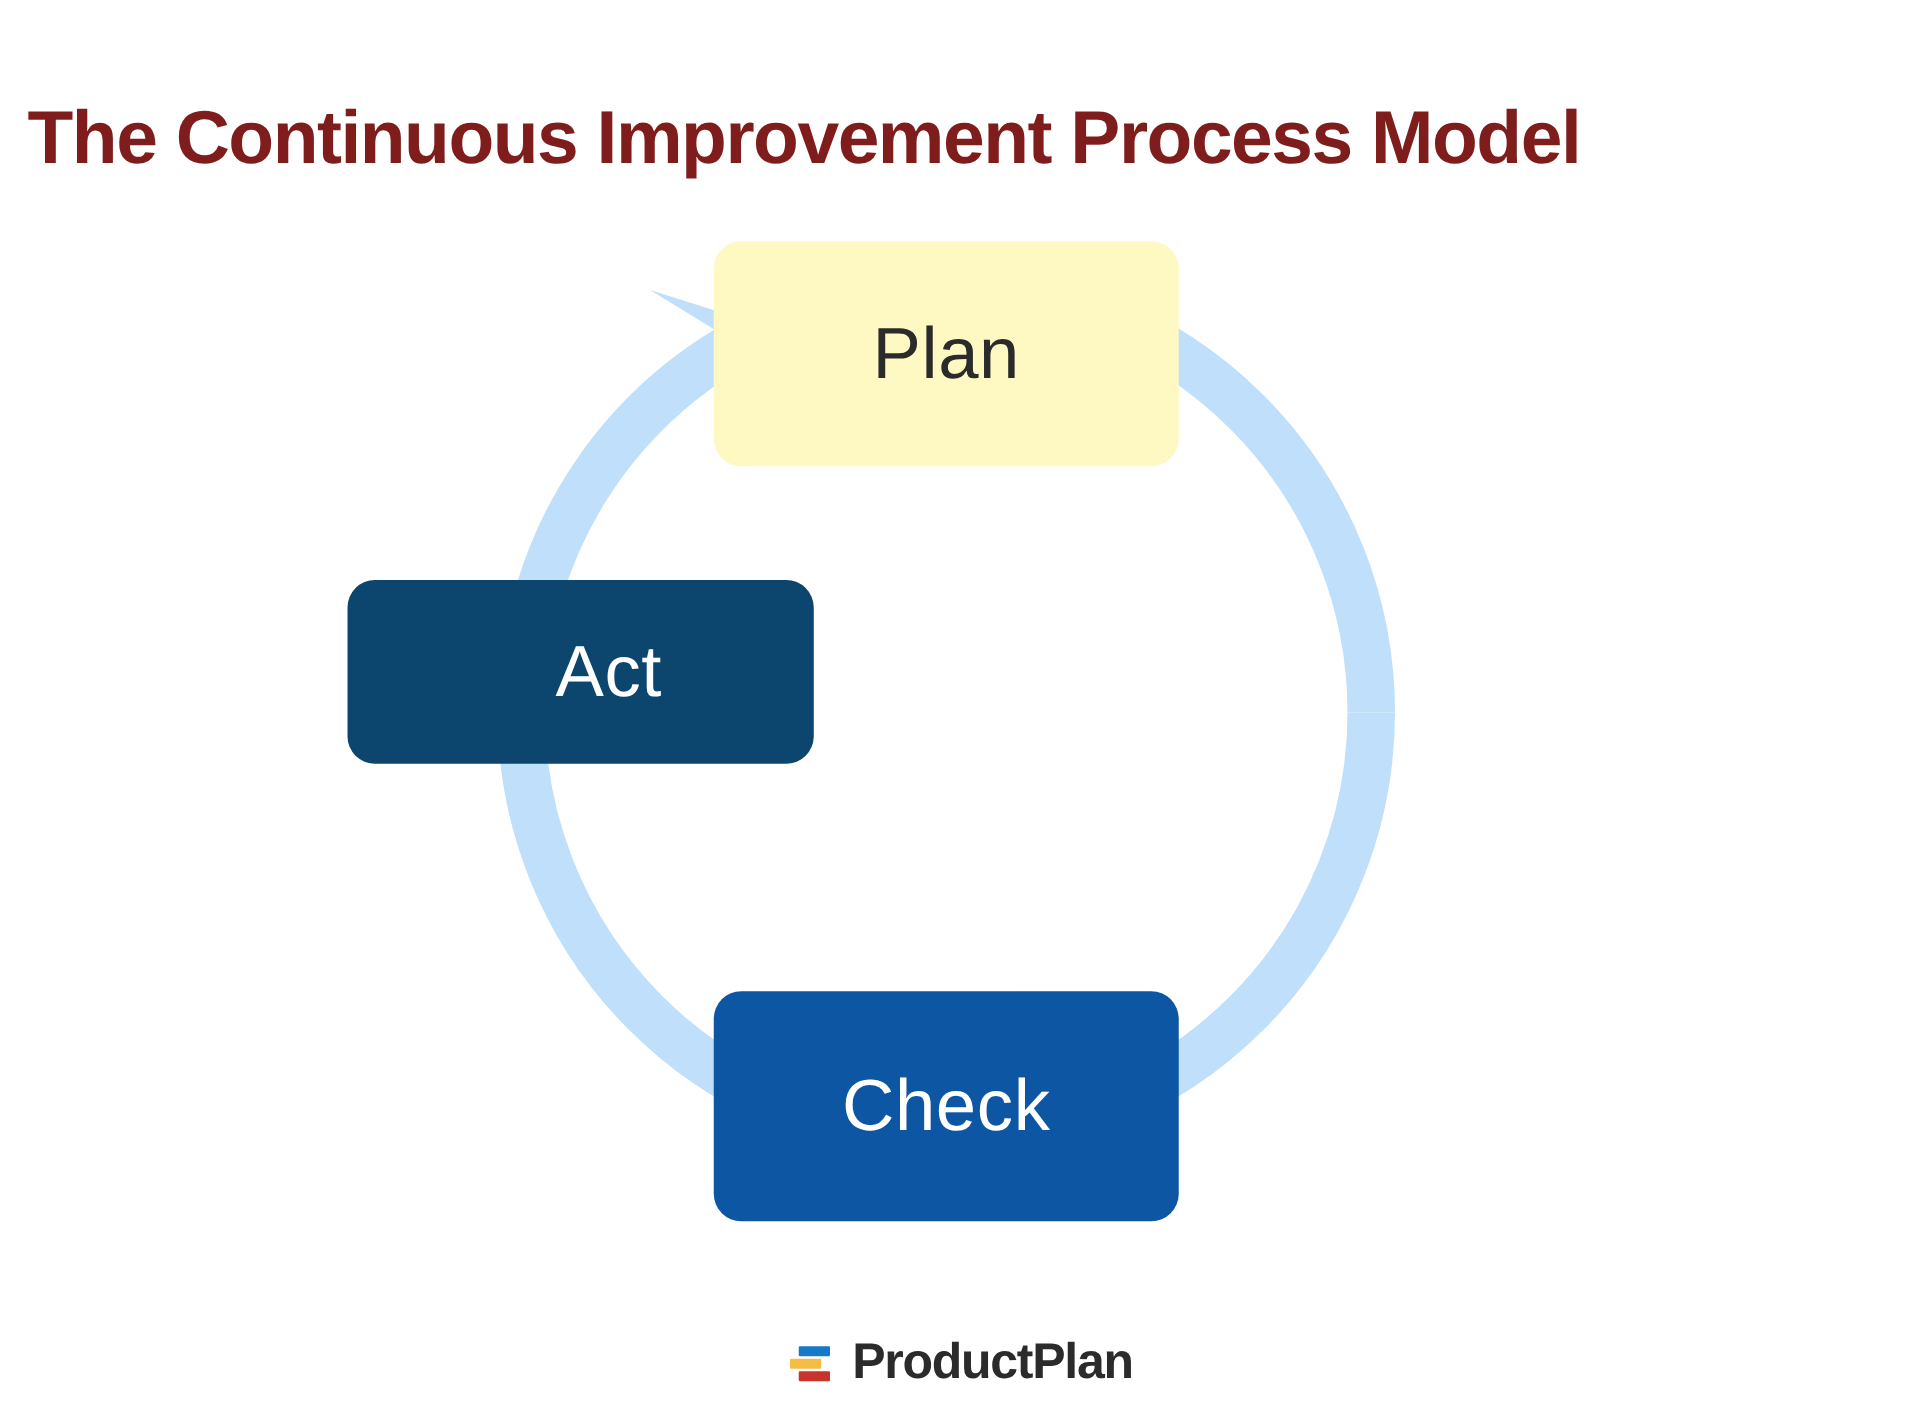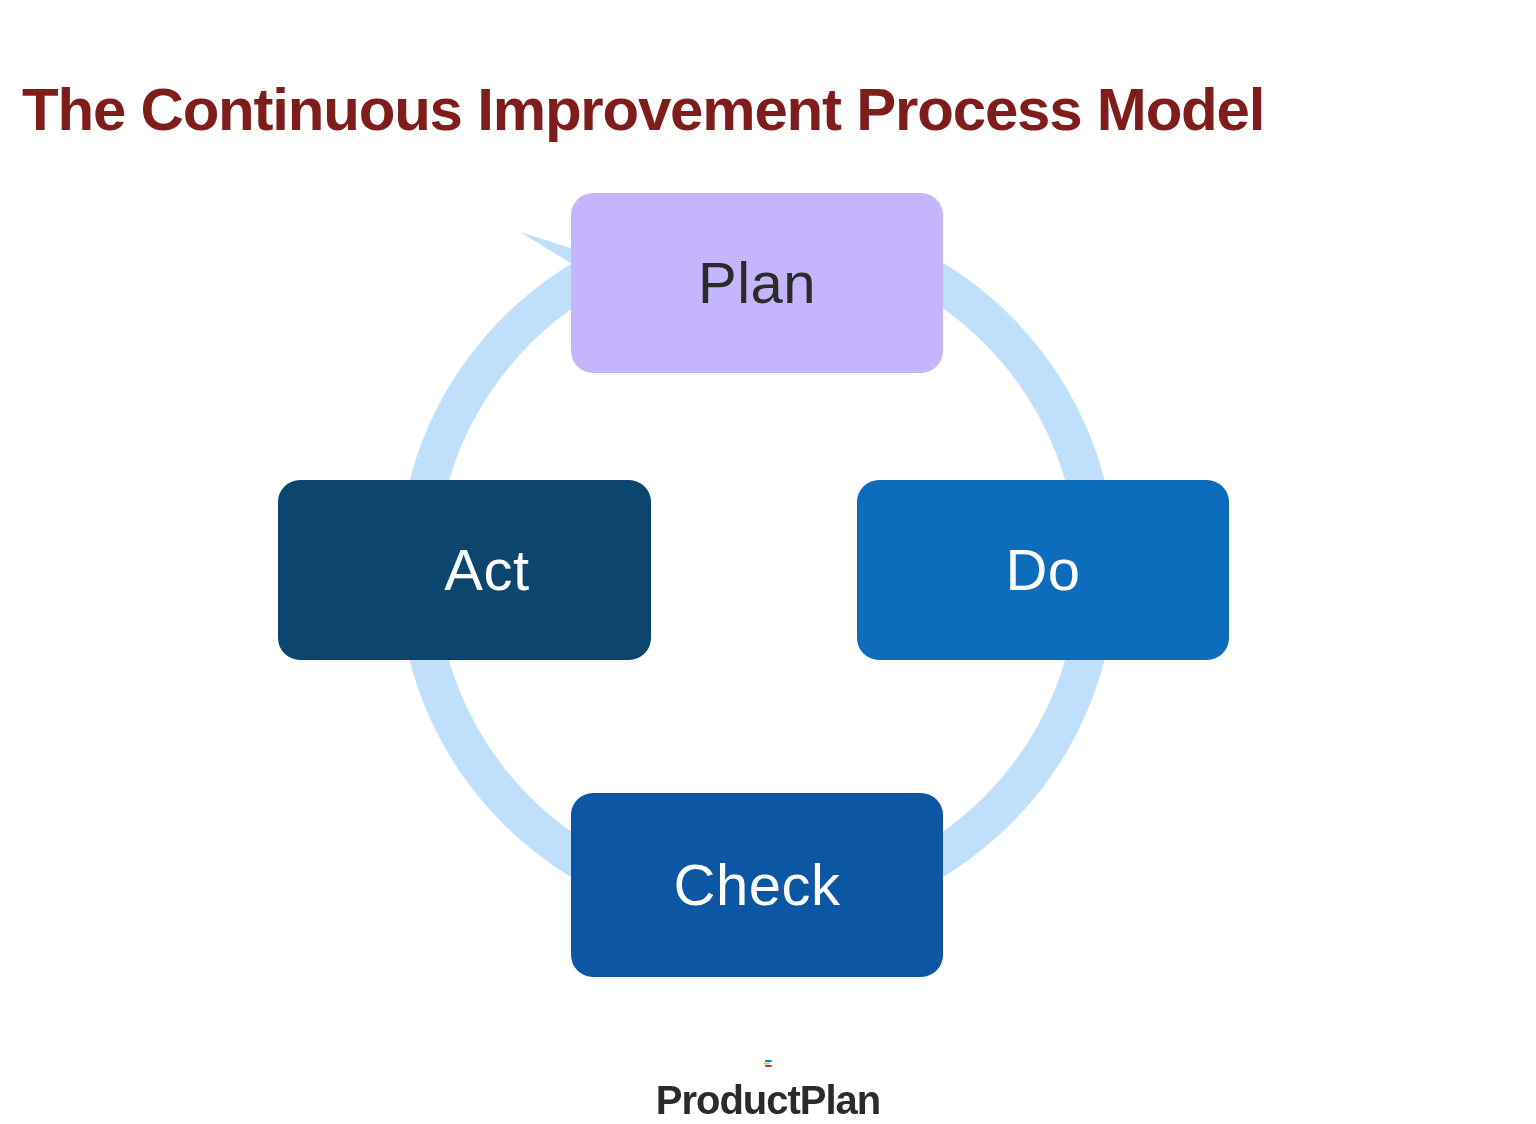--- a/index.html
+++ b/index.html
@@ -81,38 +81,37 @@
   #node-check {
     left: 571px;
     top: 643px;
     width: 372px;
     height: 184px;
   }
   #node-check .node-label { color: #ffffff; }
 
   #node-act {
     left: 278px;
-    top: 330px;
+    top: 314px;
     width: 373px;
-    height: 180px;
+    height: 147px;
     padding-left: 45px;
   }
   #node-act .node-label { color: #ffffff; }
 
   #brand-logo {
     position: absolute;
     left: 0;
     top: 1058px;
     width: 1536px;
     height: 62px;
     display: flex;
     align-items: center;
     justify-content: center;
     gap: 12px;
-    flex-direction: column;
   }
   #brand-mark {
     width: 40px;
     height: 40px;
     display: block;
   }
   #brand-wordmark {
     font-size: 40px;
     font-weight: 700;
     letter-spacing: -1px;
@@ -134,27 +133,24 @@
 
       <path d="M 757 80 A 340 340 0 0 1 1097 420" fill="none" stroke="#bfdffa" stroke-width="38" stroke-linecap="butt"></path>
       <path d="M 1097 420 A 340 340 0 0 1 757 760" fill="none" stroke="#bfdffa" stroke-width="38" stroke-linecap="butt"></path>
       <path d="M 757 760 A 340 340 0 0 1 417 420" fill="none" stroke="#bfdffa" stroke-width="38" stroke-linecap="butt"></path>
       <path d="M 417 420 A 340 340 0 0 1 629 106" fill="none" stroke="#bfdffa" stroke-width="38" stroke-linecap="butt"></path>
     </g>
 
     <polygon points="520,82 672,130 600,178 582,120" fill="#bfdffa"></polygon>
   </svg>
 
-  <div class="node-box" id="node-plan" style="background:#c4b5fd;">
+  <div class="node-box" id="node-plan" style="background:#fef9c3;">
     <span class="node-label">Plan</span>
   </div>
 
-  <div class="node-box" id="node-do" style="background:#0d6cbc;">
-    <span class="node-label">Do</span>
-  </div>
 
   <div class="node-box" id="node-check" style="background:#0d56a4;">
     <span class="node-label">Check</span>
   </div>
 
   <div class="node-box" id="node-act" style="background:#0c456d;">
     <span class="node-label">Act</span>
   </div>
 
 </div>

